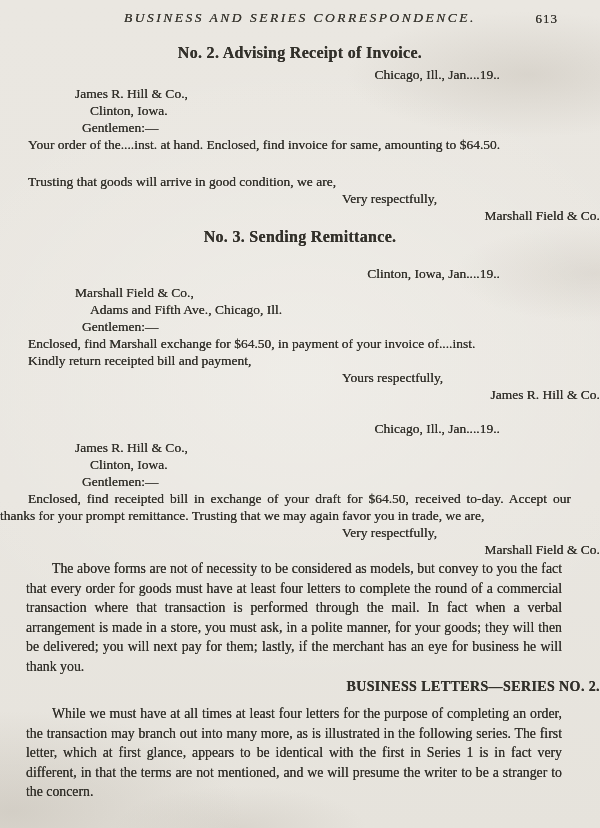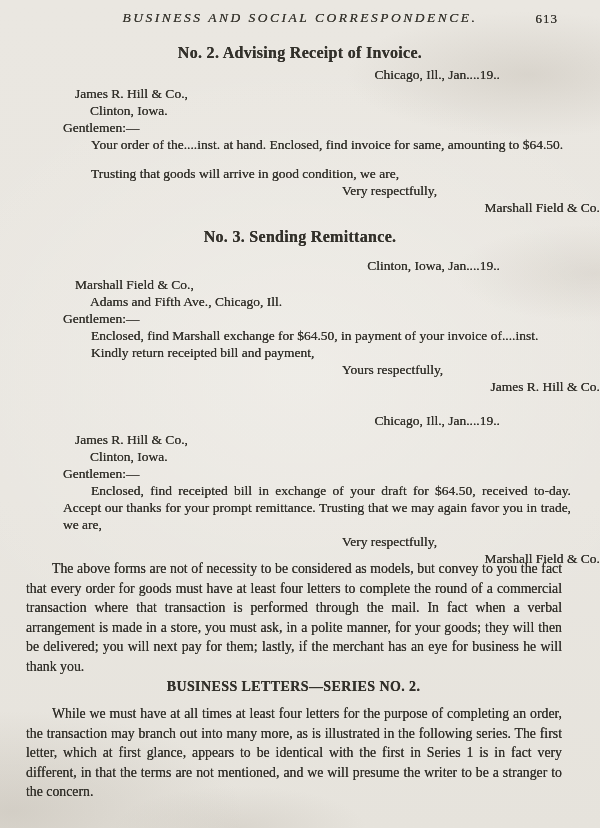--- a/index.html
+++ b/index.html
@@ -42,55 +42,55 @@
   
   .letter{position:absolute;left:0;right:0;font-size:13.5px;line-height:17px;}
   .letter-heading{
     margin:0;text-align:center;
     font-size:16px;font-weight:bold;line-height:17px;
     letter-spacing:.3px;
   }
   .dateline{text-align:right;padding-right:100px;}
   .addressee{padding-left:75px;}
   .address2{padding-left:90px;}
-  .salutation{padding-left:63px;}
+  .salutation{padding-left:82px;}
   .letter-body{
-    margin:0;padding-left:63px;padding-right:29px;
+    margin:0;padding-right:29px;
     text-indent:28px;text-align:justify;
   }
   .closing{padding-left:342px;}
   .signature{text-align:right;}
-  .mt2{margin-top:2px;} .mt3{margin-top:12px;} .mt5{margin-top:5px;}
+  .mt2{margin-top:2px;} .mt3{margin-top:20px;} .mt5{margin-top:5px;}
   
   .commentary{
     position:absolute;left:0;right:14px;margin:0;
     padding-left:26px;padding-right:24px;
     font-size:13.8px;line-height:19.5px;
     text-indent:26px;text-align:justify;
   }
   .series-heading{
-    position:absolute;left:0;right:13px;margin:0;
-    text-align:center;font-size:14px;font-weight:bold;line-height:17px;
+    position:absolute;left:0;right:0;margin:0;
+    text-align:right;font-size:14px;font-weight:bold;line-height:17px;
     letter-spacing:.4px;
   }
   
   #letter-0{top:44px;}
   #letter-1{top:228px;}
   #letter-2{top:400px;}
   #commentary-1{top:559px;}
   #series-heading{top:678px;}
   #commentary-2{top:704px;}
 </style>
 </head>
 <body>
 
 <div class="page">
 
   <div class="head-row">
-    <div class="running-head">BUSINESS AND SOCIAL CORRESPONDENCE.</div>
+    <div class="running-head">BUSINESS AND SERIES CORRESPONDENCE.</div>
     <div class="page-number">613</div>
   </div>
 
   <section class="letter" id="letter-0">
     <h2 class="letter-heading">No. 2. Advising Receipt of Invoice.</h2>
     <div class="dateline mt5">Chicago, Ill., Jan....19..</div>
     <div class="addressee mt2">James R. Hill &amp; Co.,</div>
     <div class="address2">Clinton, Iowa.</div>
     <div class="salutation">Gentlemen:—</div>
     <p class="letter-body">Your order of the....inst. at hand.  Enclosed, find invoice for same, amounting to $64.50.</p>

